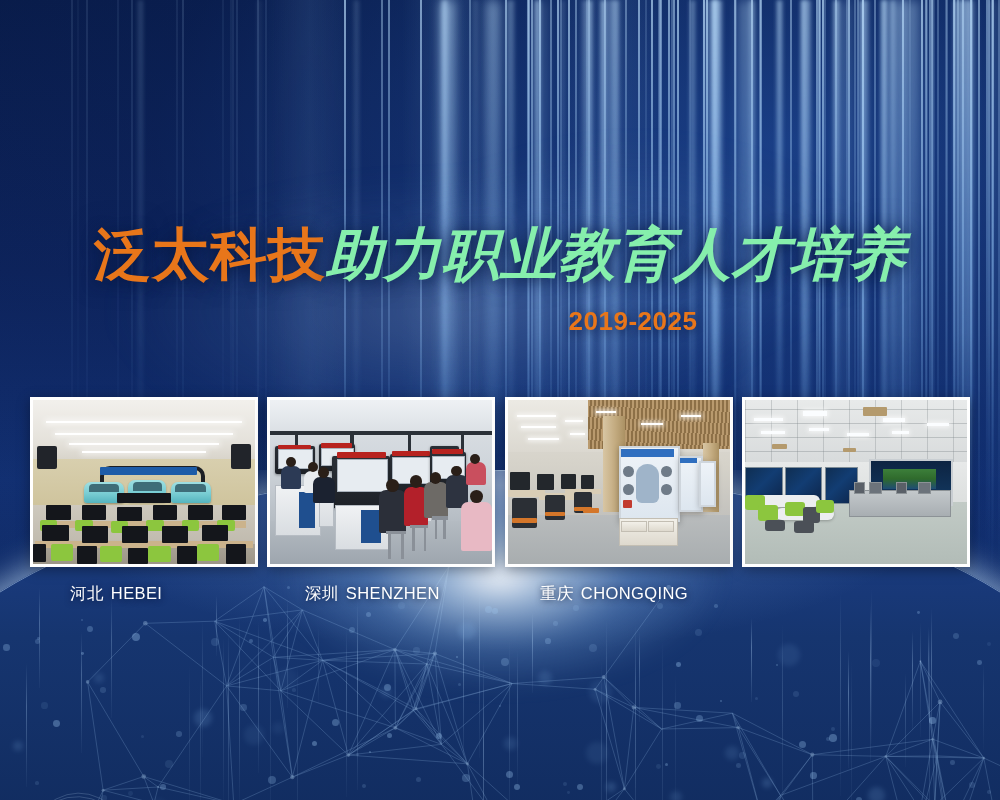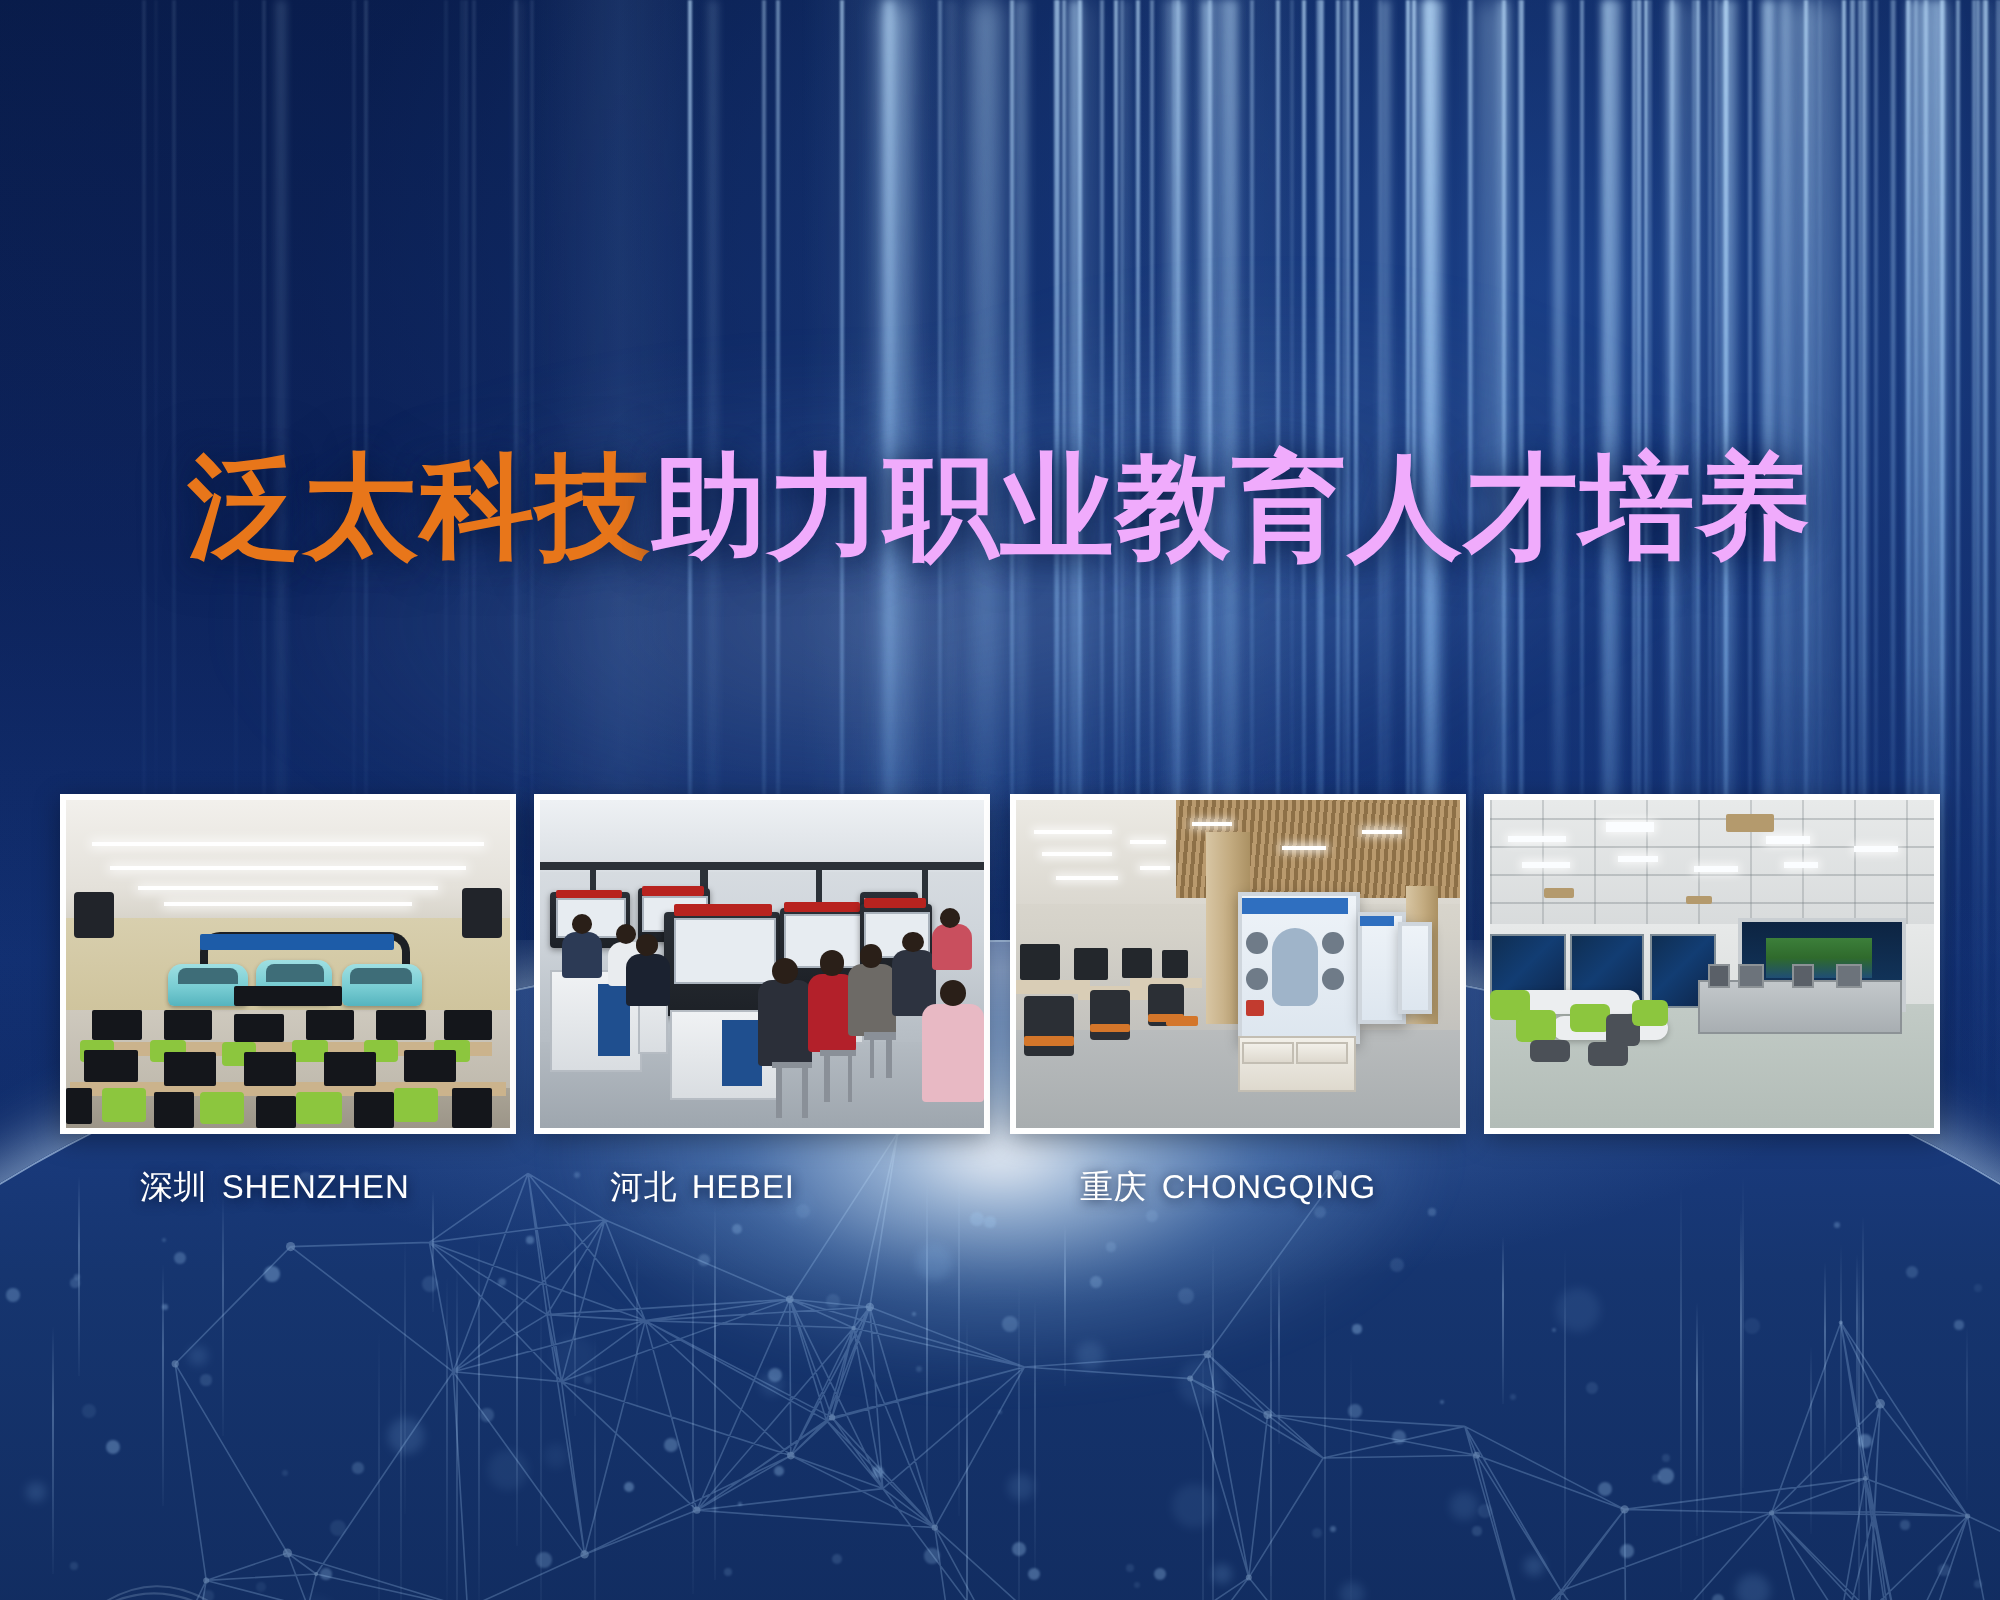--- a/index.html
+++ b/index.html
@@ -105,21 +105,21 @@
     white-space:nowrap;
     line-height:1;
   }
   .headline .txt{
     font-size:57px;
     font-weight:700;
     letter-spacing:1px;
     text-shadow:0 2px 14px rgba(6,22,60,.75),0 0 26px rgba(10,30,80,.55);
   }
   .brand{color:#e8761a;}
-  .rest{color:#f0abfc;}
+  .rest{color:#86efac;font-style:italic;}
 
   .years{
     position:absolute;left:0;right:0;top:306px;
     text-align:center;
     font-size:26px;
     font-weight:700;
     color:#e8761a;
     letter-spacing:.5px;
     text-shadow:0 2px 10px rgba(6,22,60,.7);
   }
@@ -631,20 +631,23 @@
       <div class="rayline" style="left: 318px; top: 627px; height: 77px; opacity: 0.25;"></div>
       <div class="rayline" style="left: 851px; top: 660px; height: 169px; opacity: 0.19;"></div>
       <div class="rayline" style="left: 751px; top: 618px; height: 84px; opacity: 0.64;"></div>
       <div class="rayline" style="left: 81px; top: 632px; height: 121px; opacity: 0.5;"></div>
       <div class="rayline" style="left: 216px; top: 595px; height: 61px; opacity: 0.42;"></div>
     </div>
 
   <div class="headline">
     <span class="txt brand">泛太科技</span><span class="txt rest">助力职业教育人才培养</span>
   </div>
+  <div class="years">
+    <span class="years-inner">2019-2025</span>
+  </div>
 
   <div class="gallery">
 
     <div class="card">
       <div class="photo p1">
         <div class="ceil"></div>
         <div class="tube" style="left:6%;right:6%;top:13%;"></div>
         <div class="tube" style="left:10%;right:10%;top:20%;"></div>
         <div class="tube" style="left:16%;right:16%;top:26%;"></div>
         <div class="tube" style="left:22%;right:22%;top:31%;"></div>
@@ -854,23 +857,23 @@
         <div class="gchair" style="left:32%;width:8%;top:61%;height:8%;"></div>
         <div class="gchairdark" style="left:9%;width:9%;top:73%;height:7%;"></div>
         <div class="gchairdark" style="left:22%;width:9%;top:74%;height:7%;"></div>
       </div>
     </div>
 
   </div>
 
   <div class="captions">
     <div class="cap">
+      <span class="cn">河北</span><span>HEBEI</span>
+    </div>
+    <div class="cap">
       <span class="cn">深圳</span><span>SHENZHEN</span>
-    </div>
-    <div class="cap">
-      <span class="cn">河北</span><span>HEBEI</span>
     </div>
     <div class="cap">
       <span class="cn">重庆</span><span>CHONGQING</span>
     </div>
   </div>
 
 </div>
 
 </body></html>

